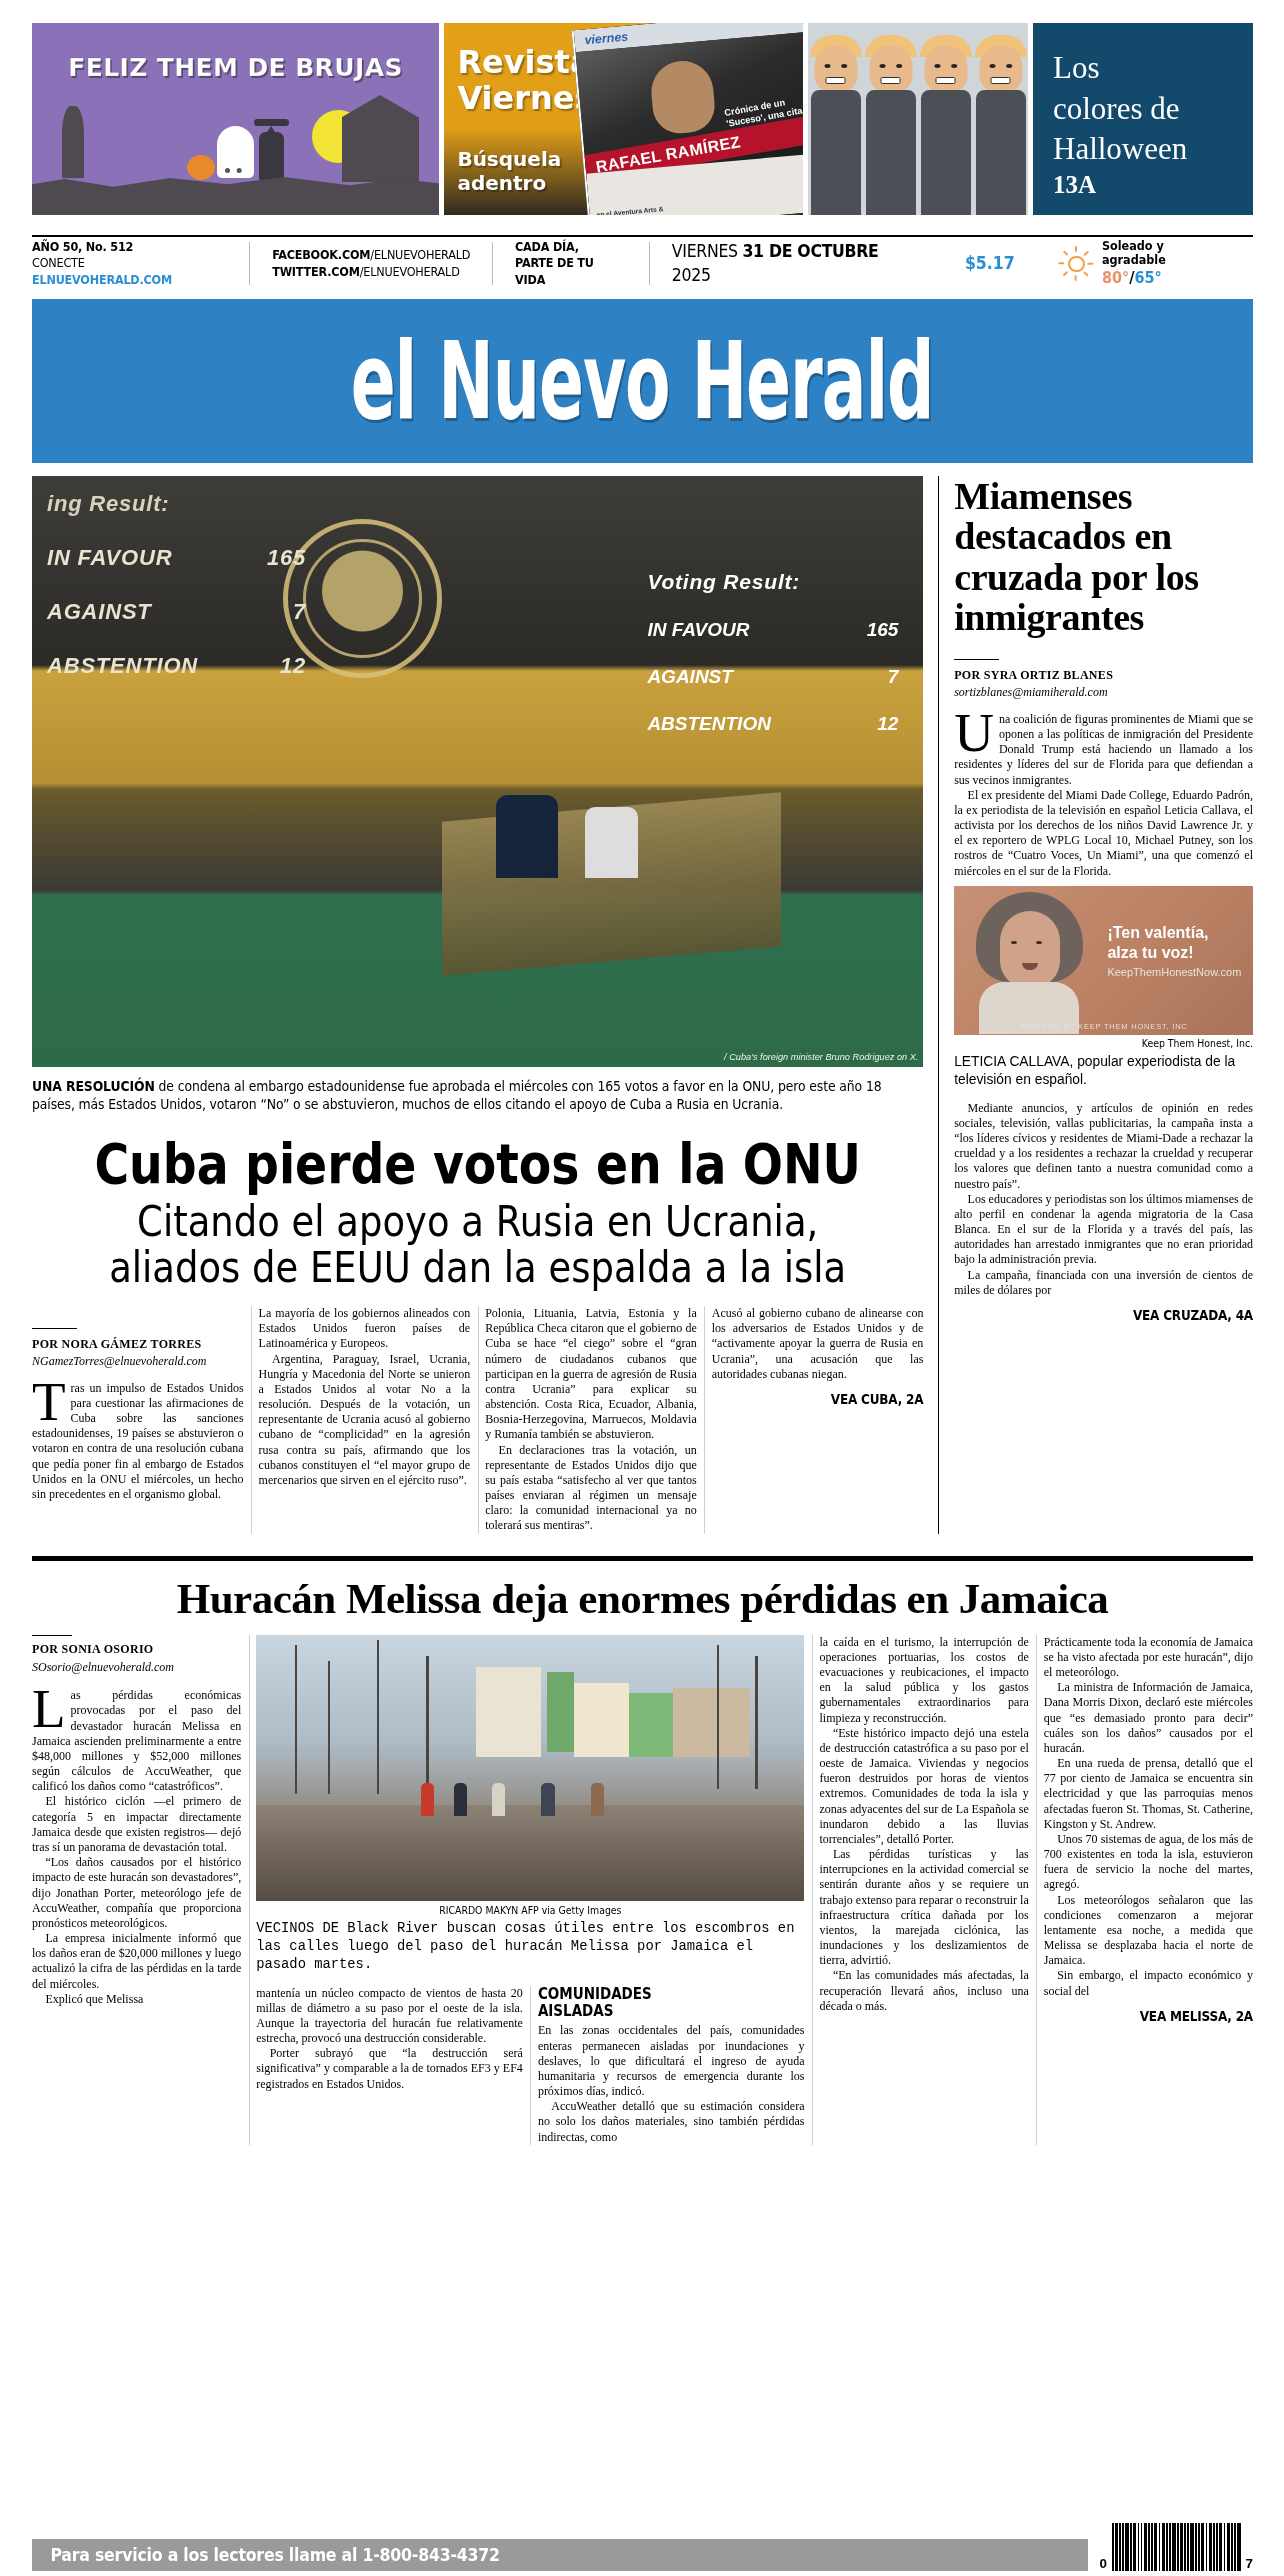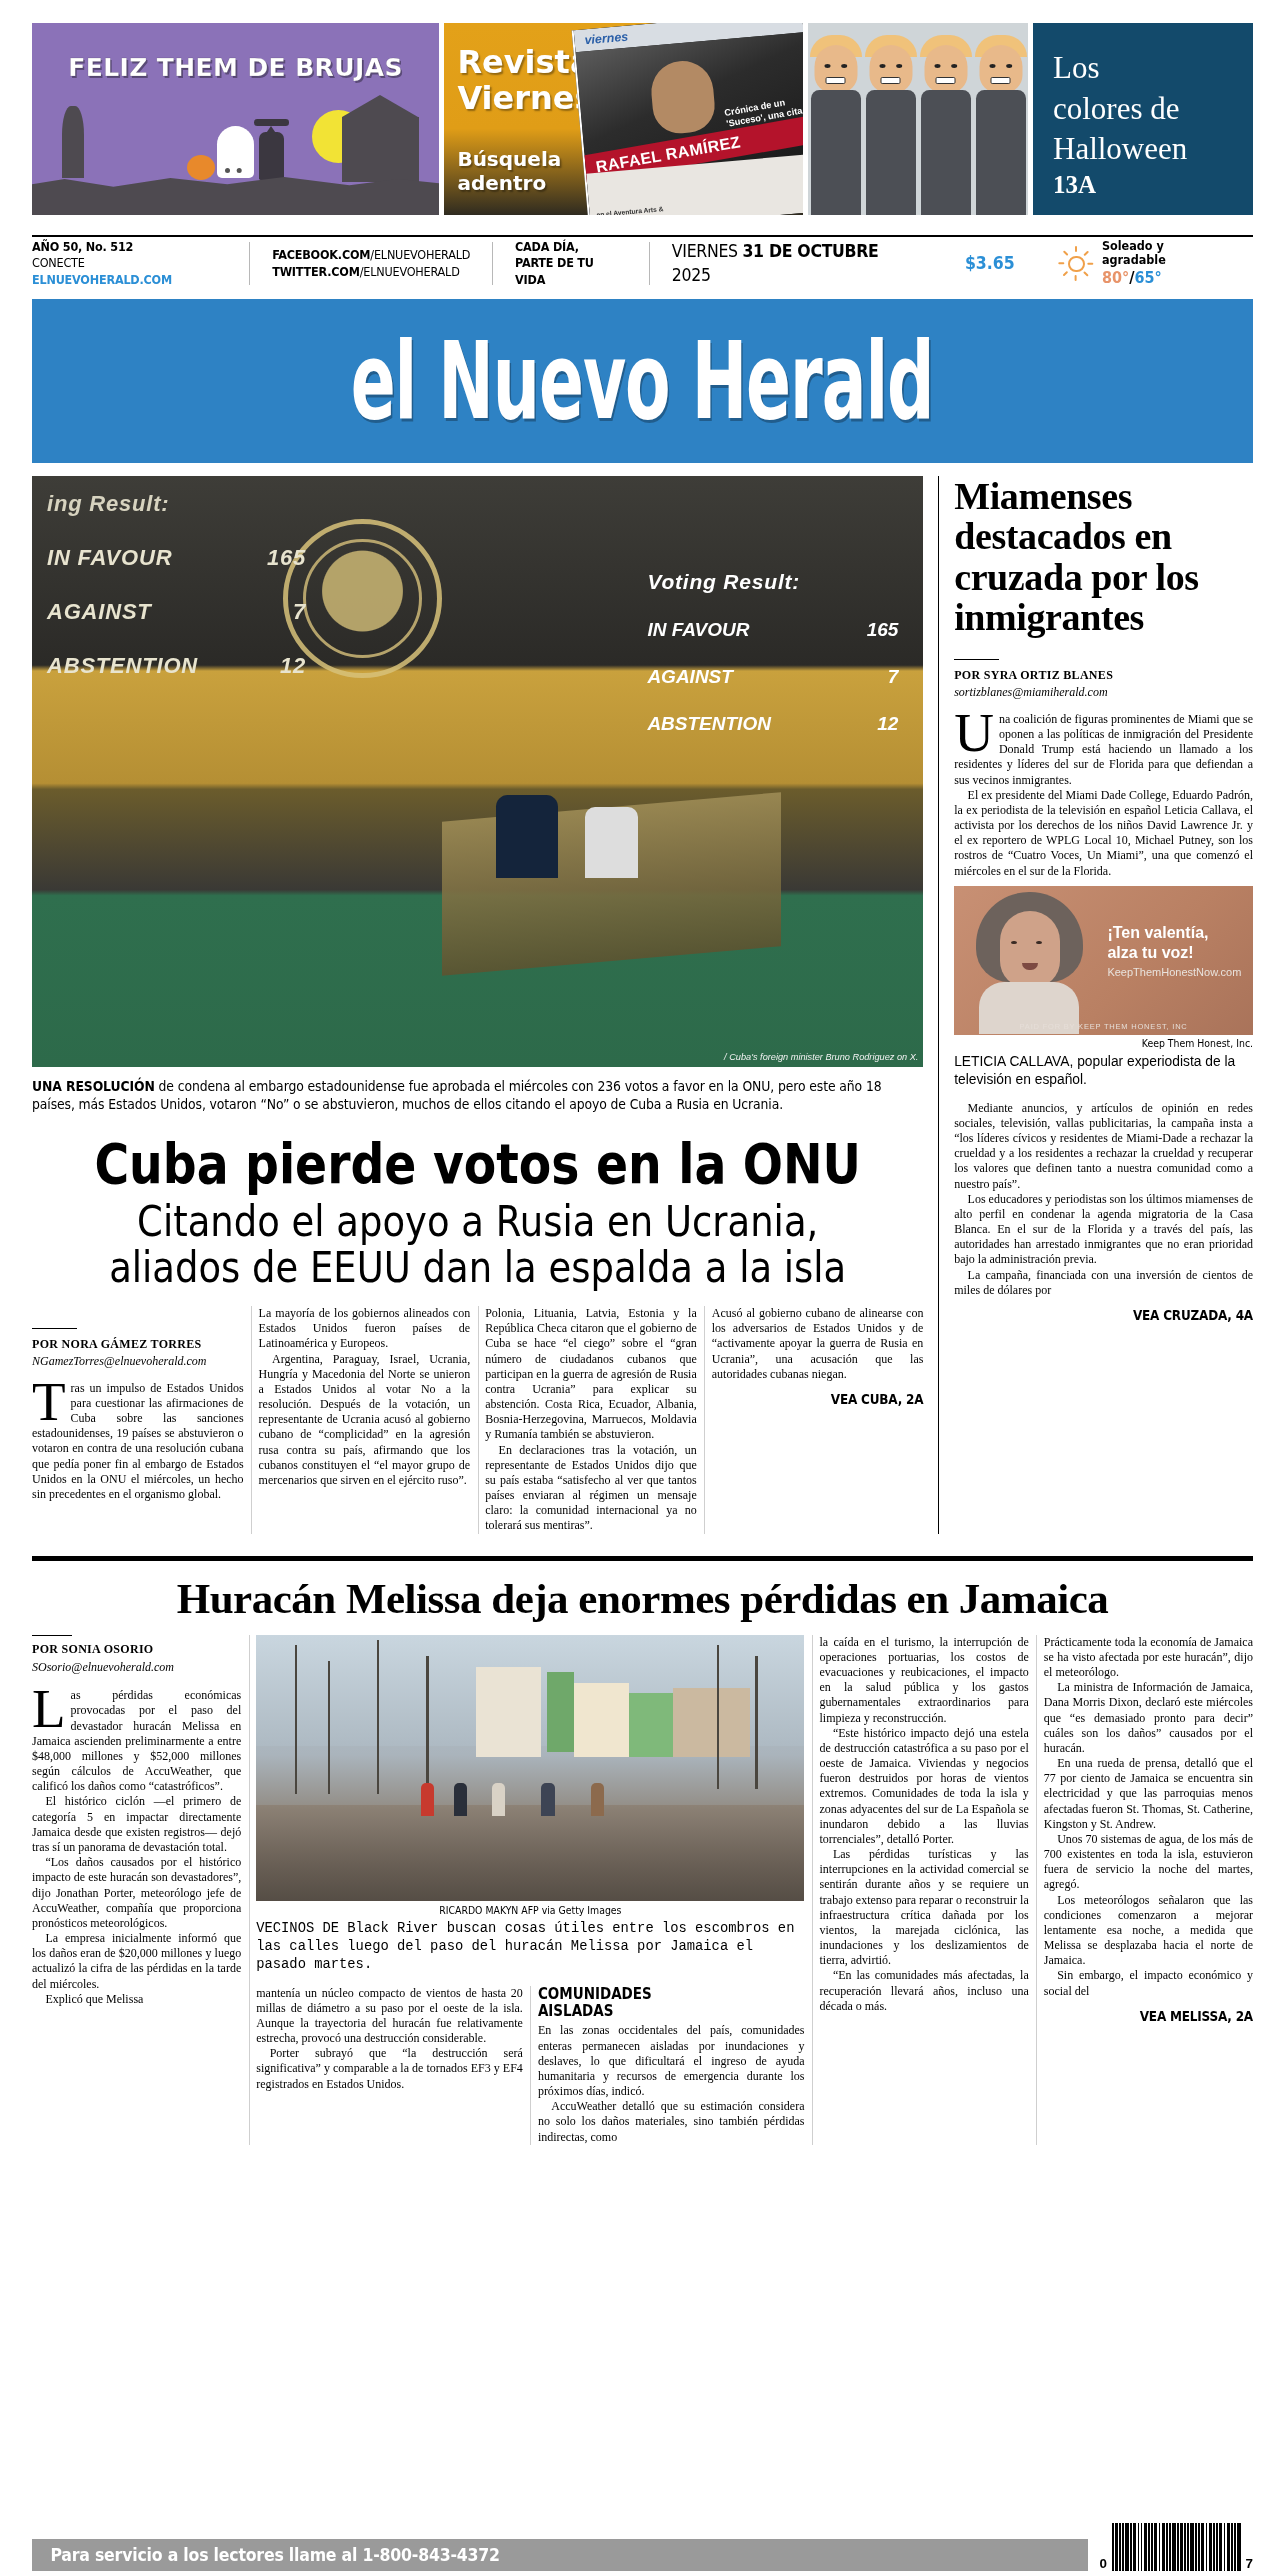--- a/index.html
+++ b/index.html
@@ -396,21 +396,21 @@
     <div class="ib-div"></div>
     <div class="ib-cell">
       <div class="ib-small reg">CADA DÍA,</div>
       <div class="ib-small reg">PARTE DE TU VIDA</div>
     </div>
     <div class="ib-div"></div>
     <div class="ib-cell">
       <div class="ib-date"><span>VIERNES </span><b>31 DE OCTUBRE</b><span> 2025</span></div>
     </div>
     <div class="ib-cell">
-      <div class="ib-price">$3.65</div>
+      <div class="ib-price">$5.17</div>
     </div>
     <div class="ib-cell ib-weather">
       <div class="sun-icon">
         <div class="sun-core"></div>
         <div class="ray" style="transform:rotate(0deg)"></div>
         <div class="ray" style="transform:rotate(45deg)"></div>
         <div class="ray" style="transform:rotate(90deg)"></div>
         <div class="ray" style="transform:rotate(135deg)"></div>
         <div class="ray" style="transform:rotate(180deg)"></div>
         <div class="ray" style="transform:rotate(225deg)"></div>
@@ -467,21 +467,21 @@
             </div>
           <div class="un-row2">
               <span>ABSTENTION</span>
               <span>12</span>
             </div>
         </div>
         <div class="un-credit">/ Cuba's foreign minister Bruno Rodriguez on X.</div>
       </div>
 
       <div class="photo-caption">
-        <b>UNA RESOLUCIÓN</b><span> de condena al embargo estadounidense fue aprobada el miércoles con 236 votos a favor en la ONU, pero este año 18 países, más Estados Unidos, votaron “No” o se abstuvieron, muchos de ellos citando el apoyo de Cuba a Rusia en Ucrania.</span>
+        <b>UNA RESOLUCIÓN</b><span> de condena al embargo estadounidense fue aprobada el miércoles con 165 votos a favor en la ONU, pero este año 18 países, más Estados Unidos, votaron “No” o se abstuvieron, muchos de ellos citando el apoyo de Cuba a Rusia en Ucrania.</span>
       </div>
 
       <div class="hl-main">Cuba pierde votos en la ONU</div>
       <div class="hl-sub">
         <div>Citando el apoyo a Rusia en Ucrania,</div>
         <div>aliados de EEUU dan la espalda a la isla</div>
       </div>
 
       <div class="cols4">
         <div class="col">

